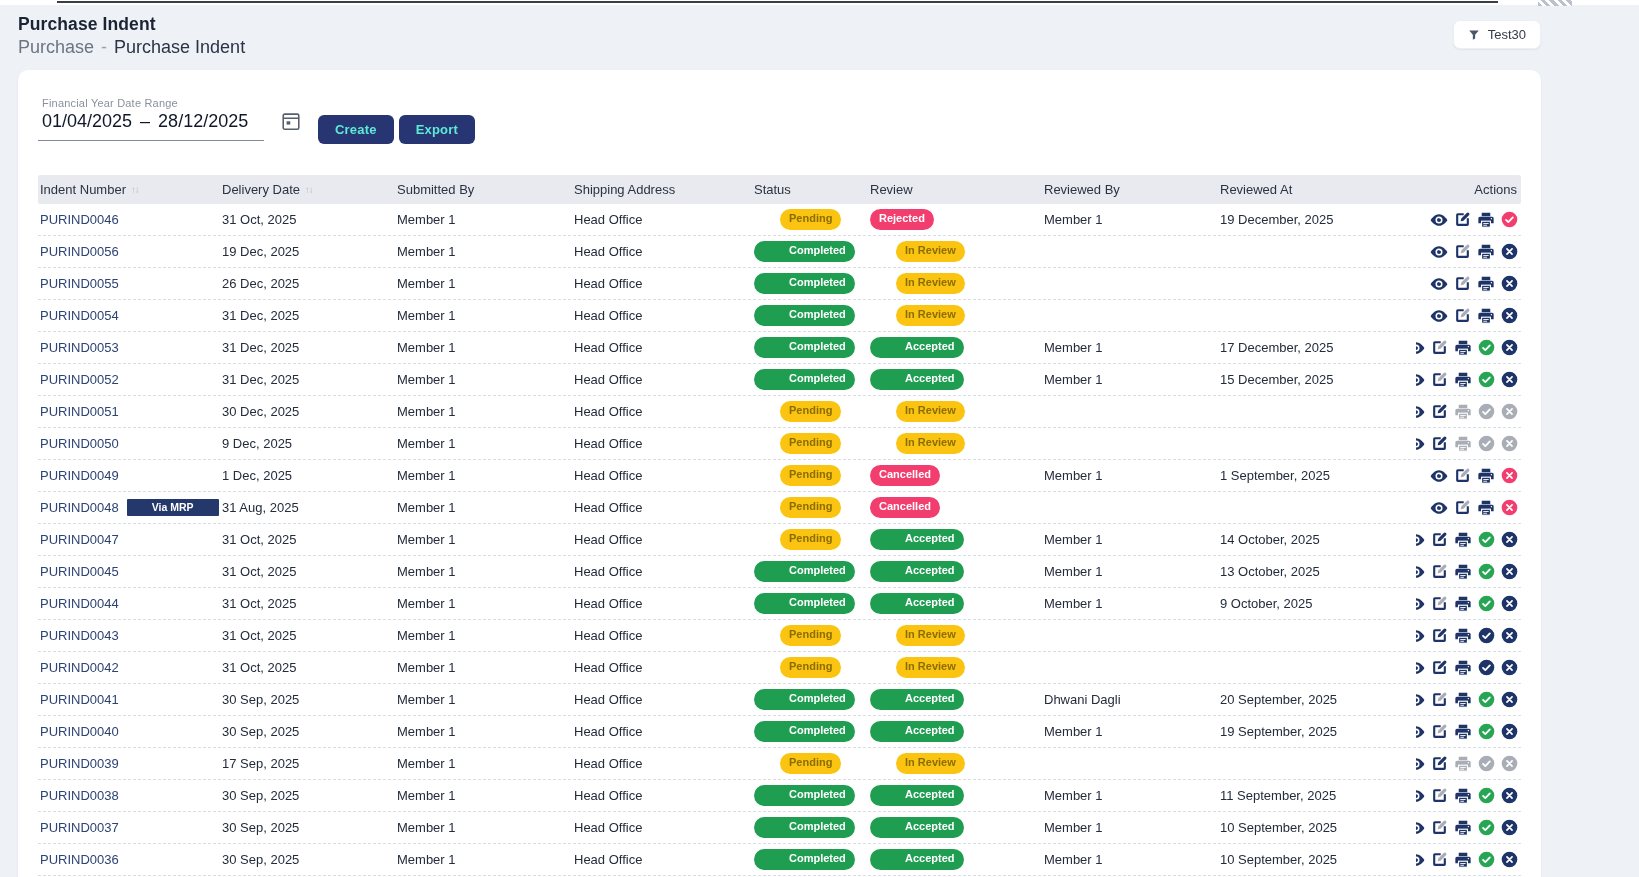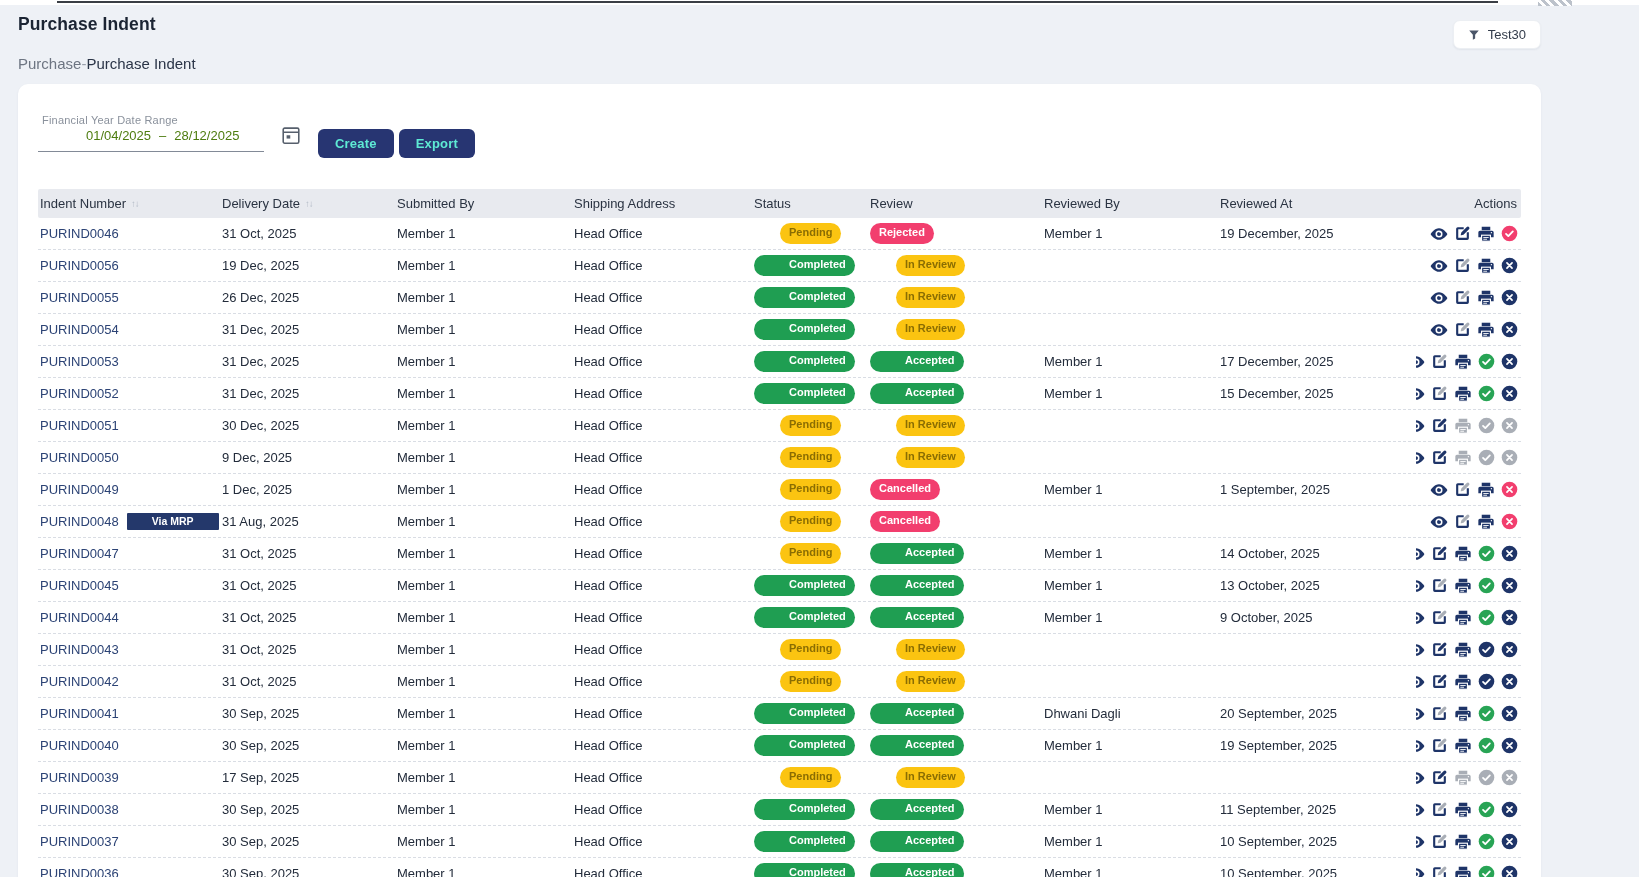--- a/index.html
+++ b/index.html
@@ -10,39 +10,39 @@
     position:relative;
     color:#232c3b;
   }
   .top-strip{position:absolute;top:0;left:0;right:0;height:5px;background:#ffffff;}
   .top-line{position:absolute;top:1px;left:57px;width:1441px;height:2px;background:#3a3e45;}
   .top-hatch{position:absolute;top:0;left:1538px;width:34px;height:6px;
     background:repeating-linear-gradient(45deg,#bcc2cb 0 3px,#ffffff 3px 6px);}
   .page{position:absolute;top:5px;left:0;right:0;bottom:0;}
   .page-header{width:1523px;margin:0 auto 0 18px;padding-top:9px;position:relative;}
   .page-title{font-size:17.5px;font-weight:700;color:#1b2433;letter-spacing:.1px;}
-  .breadcrumb{margin-top:20px;font-size:15px;display:flex;align-items:center;}
+  .breadcrumb{margin-top:2px;font-size:18px;display:flex;gap:7px;align-items:center;}
   .crumb-root{color:#6d7582;}
   .crumb-sep{color:#9aa1ac;}
   .crumb-current{color:#2a3447;font-weight:500;}
   .filter-btn{position:absolute;right:0;top:15px;background:#fff;border:1px solid #eceff3;
     border-radius:7px;height:29px;padding:0 14px;display:flex;align-items:center;gap:8px;
     font-size:13px;color:#333c4b;box-shadow:0 1px 2px rgba(20,30,60,.06);cursor:pointer;}
   .card{width:1523px;margin:12px auto 0 18px;background:#fff;border-radius:10px;
     box-shadow:0 1px 3px rgba(25,39,80,.05);height:840px;padding:24px 20px 0 20px;overflow:hidden;}
   .toolbar{display:flex;justify-content:space-between;align-items:flex-start;}
   .search-box{width:224px;height:38px;border:1px solid #d3d8e1;border-radius:8px;
     display:flex;align-items:center;gap:10px;padding:0 12px;background:#fff;}
   .search-box input{border:none;outline:none;font-size:14px;color:#333c4b;width:160px;
     font-family:"Liberation Sans",sans-serif;}
   .search-box input::placeholder{color:#9aa3b2;}
   .toolbar-right{display:flex;align-items:center;gap:14px;}
   .date-range{border-bottom:1px solid #828a97;padding:0 4px 8px 4px;min-width:226px;}
   .date-range-label{font-size:11px;color:#8a919c;letter-spacing:.2px;}
-  .date-range-value{margin-top:2px;font-size:13px;color:#4d7c0f;display:flex;gap:8px;align-items:center;margin-left:44px;}
+  .date-range-value{margin-top:2px;font-size:18px;color:#0f172a;display:flex;gap:8px;align-items:center;}
   .cal-btn{background:none;border:none;cursor:pointer;margin:4px 2px 0 2px;display:flex;}
   .btn{height:29px;border:none;border-radius:6px;background:#273572;color:#5eead4;
     font-size:13px;font-weight:700;padding:0 17px;cursor:pointer;letter-spacing:.2px;
     font-family:"Liberation Sans",sans-serif;margin-top:21px;}
   .btn + .btn{margin-left:-4px;}
   .btn-gap{display:flex;gap:9px;}
   
   .table{margin-top:31px;}
   .thead{display:grid;grid-template-columns:182px 175px 177px 180px 116px 174px 176px 196px 1fr;
     background:#e8eaef;height:29px;align-items:center;border-radius:2px;padding:0 2px;}

